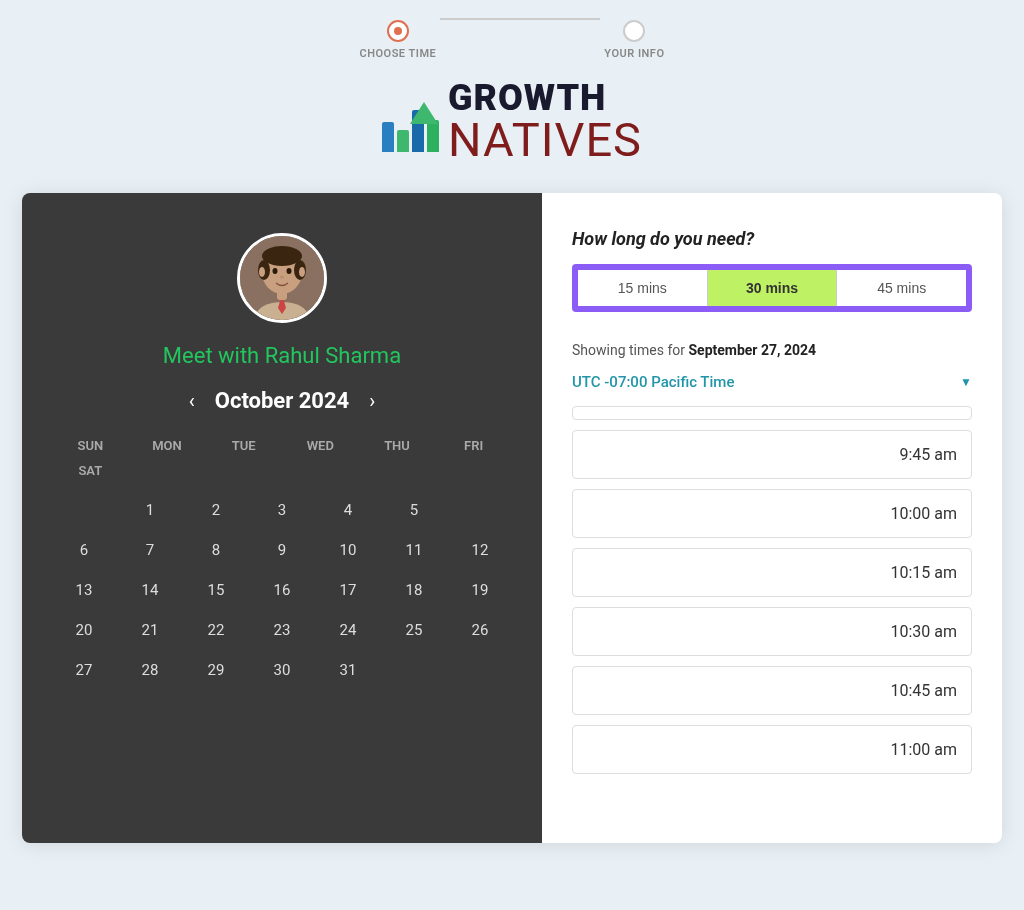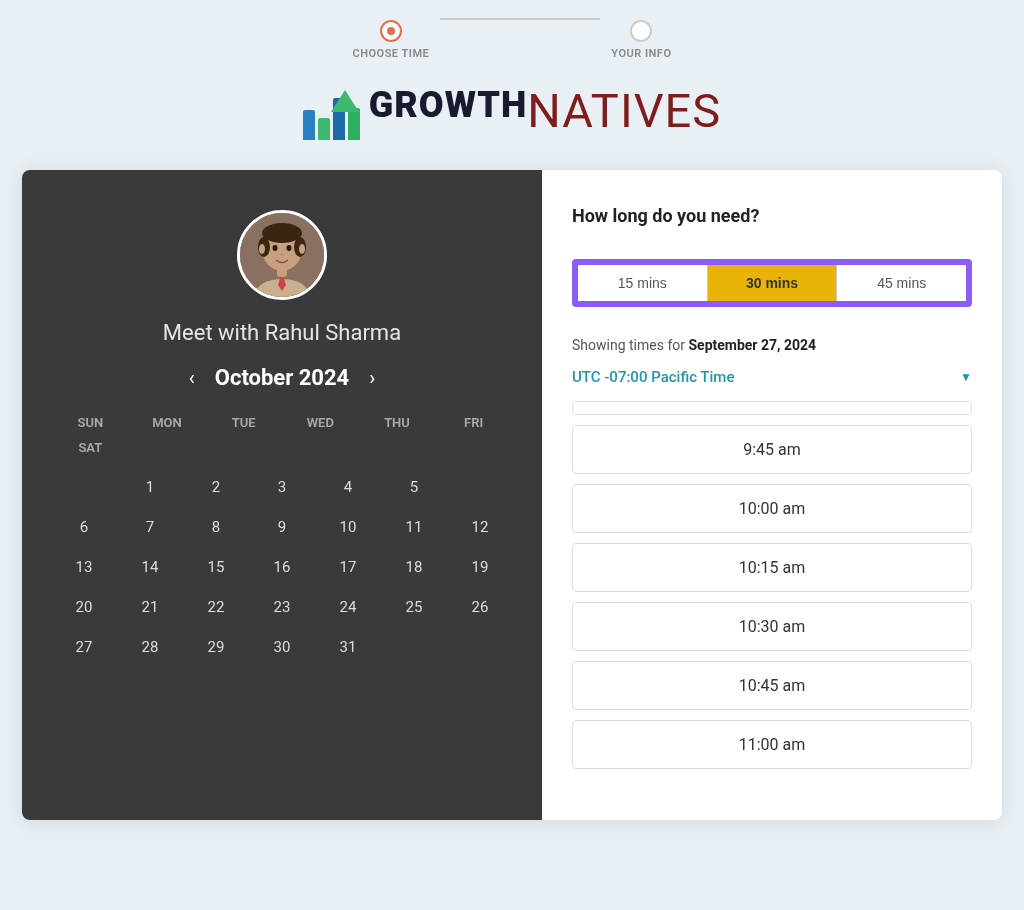--- a/index.html
+++ b/index.html
@@ -12,21 +12,21 @@
       align-items: center;
     }
 
     
     .progress-bar-container {
       width: 400px;
       margin-top: 20px;
       display: flex;
       align-items: center;
       justify-content: center;
-      gap: 11px;
+      gap: 4px;
       position: relative;
     }
     .progress-step {
       display: flex;
       flex-direction: column;
       align-items: center;
       position: relative;
     }
     .progress-line {
       width: 160px;
@@ -91,21 +91,21 @@
       width: 0;
       height: 0;
       border-left: 14px solid transparent;
       border-right: 14px solid transparent;
       border-bottom: 22px solid #3db86e;
       margin-bottom: 4px;
       margin-left: -4px;
     }
     .logo-text-block {
       display: flex;
-      flex-direction: row;
+      flex-direction: column;
       line-height: 1;
     }
     .logo-text-growth {
       font-size: 36px;
       font-weight: 900;
       color: #1a1a2e;
       letter-spacing: 1px;
     }
     .logo-text-natives {
       font-size: 47px;
@@ -152,21 +152,21 @@
       height: 100%;
       background: linear-gradient(135deg, #9a8070 0%, #c0a090 50%, #8a7060 100%);
       display: flex;
       align-items: center;
       justify-content: center;
       font-size: 36px;
     }
     .meet-title {
       font-size: 22px;
       font-weight: 400;
-      color: #e5e5e5;
+      color: #22c55e;
       margin-bottom: 20px;
       text-align: center;
     }
     
     .calendar-nav {
       display: flex;
       align-items: center;
       gap: 20px;
       margin-bottom: 20px;
       width: 100%;
@@ -219,21 +219,22 @@
     .right-panel {
       background: white;
       flex: 1;
       padding: 35px 30px;
       overflow-y: auto;
     }
     .section-title {
       font-size: 18px;
       font-weight: 700;
       color: #222;
-      margin-bottom: 33px;
+      margin-bottom: 15px;
+      font-style: italic;
     }
     
     .duration-buttons {
       display: flex;
       border: 6px solid #8b5cf6;
       border-radius: 4px;
       overflow: hidden;
       margin-bottom: 30px;
       width: 100%;
     }
@@ -243,21 +244,21 @@
       text-align: center;
       font-size: 14px;
       color: #555;
       cursor: pointer;
       border: none;
       background: white;
       border-right: 1px solid #ccc;
     }
     .duration-btn:last-child { border-right: none; }
     .duration-btn.active {
-      background: #eab308;
+      background: #bef264;
       font-weight: 600;
       color: #333;
     }
     .time-section-title {
       font-size: 18px;
       font-weight: 700;
       color: #222;
       margin-bottom: 4px;
     }
     .time-showing {
@@ -287,21 +288,21 @@
     
     .time-slot-list {
       display: flex;
       flex-direction: column;
       gap: 10px;
     }
     .time-slot {
       border: 1px solid #ddd;
       border-radius: 4px;
       padding: 14px;
-      text-align: center;
+      text-align: right;
       font-size: 16px;
       color: #333;
       cursor: pointer;
     }
     .time-slot-placeholder {
       height: 14px;
       border: 1px solid #ddd;
       border-radius: 4px;
       margin-bottom: 10px;
     }

